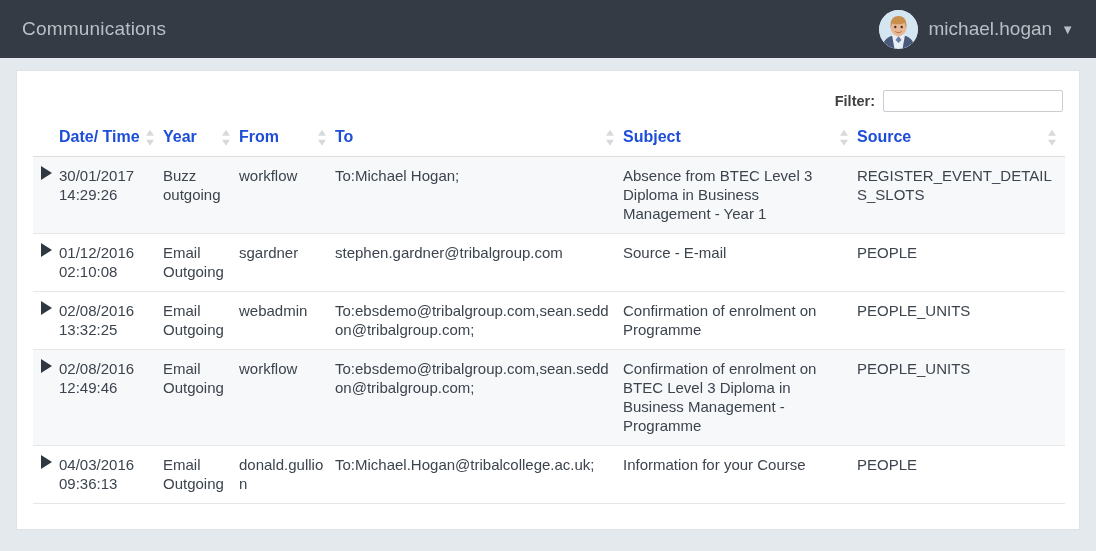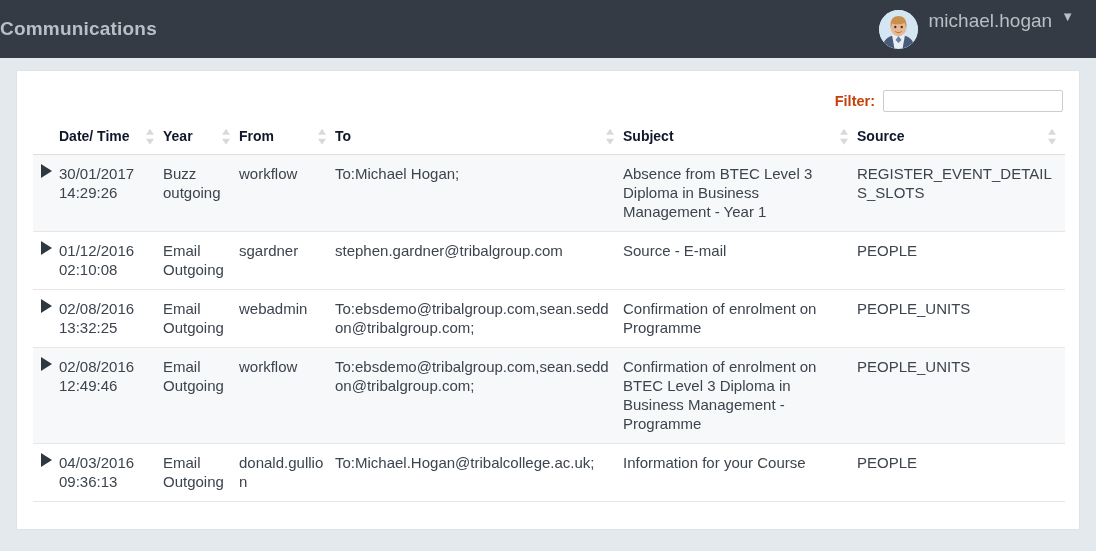--- a/index.html
+++ b/index.html
@@ -19,26 +19,27 @@
     width: 1096px; height: 58px;
     background: #343b44;
     display: flex;
     align-items: center;
     justify-content: space-between;
   }
   .app-title {
     color: #b9bfc6;
     font-size: 19px;
     letter-spacing: .2px;
-    font-weight: 700;
+    padding-left: 22px;
+    font-weight: 400;
     white-space: nowrap;
   }
   .user-area {
     display: flex;
-    align-items: flex-start;
+    align-items: center;
     gap: 11px;
     padding-right: 22px;
     cursor: pointer;
   }
   .avatar {
     width: 39px; height: 39px;
     border-radius: 50%;
     overflow: hidden;
     background: #cfe3ef;
     position: relative;
@@ -70,21 +71,21 @@
   .filter-row {
     display: flex;
     align-items: center;
     justify-content: flex-end;
     gap: 8px;
     padding: 19px 16px 0 0;
   }
   .filter-label {
     font-size: 14.5px;
     font-weight: bold;
-    color: #c2410c;
+    color: #404040;
   }
   .filter-input {
     width: 180px;
     height: 22px;
     border: 1px solid #c8cdd2;
     border-radius: 2px;
     font-size: 13px;
     padding: 2px 5px;
     color: #333;
     font-family: "Liberation Sans", sans-serif;
@@ -95,23 +96,23 @@
   
   .table-wrap { padding: 0 16px 0 16px; margin-top: 10px; }
   table.comms {
     width: 1032px;
     border-collapse: collapse;
     table-layout: fixed;
   }
   table.comms th {
     text-align: left;
     vertical-align: middle;
-    font-size: 14px;
+    font-size: 16px;
     font-weight: bold;
-    color: #0f172a;
+    color: #1d4ed8;
     padding: 6px 10px 10px 0;
     border-bottom: 1px solid #dddddd;
     position: relative;
     cursor: pointer;
     white-space: nowrap;
   }
   .sort-arrows {
     position: absolute;
     right: 8px;
     top: 50%;

